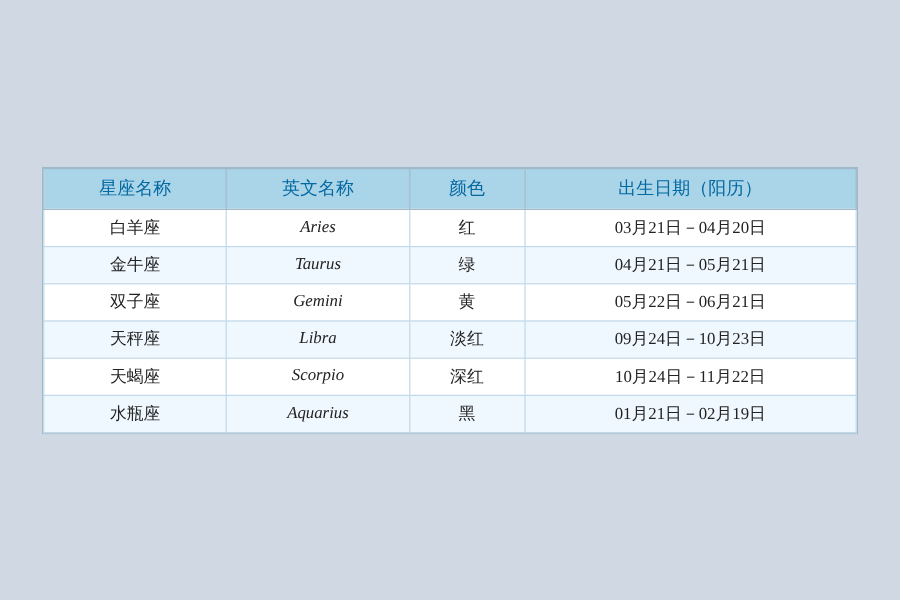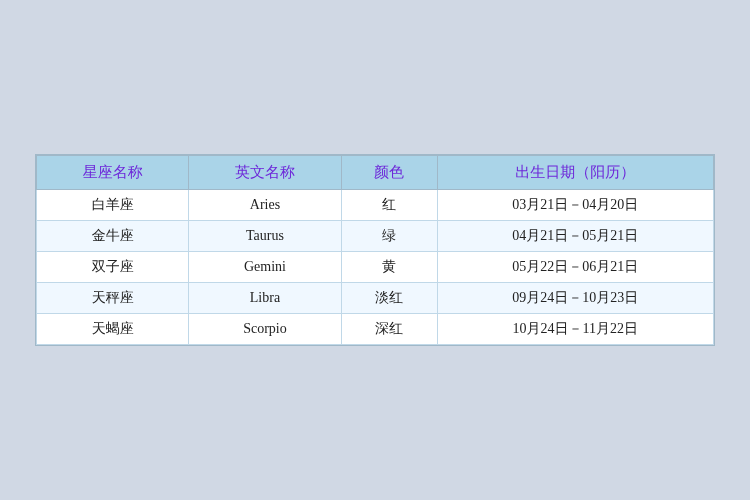--- a/index.html
+++ b/index.html
@@ -33,21 +33,21 @@
     thead tr {
       background-color: #aad4e8;
     }
 
     thead th {
       border: 1px solid #a0b8c8;
       padding: 7px 10px;
       text-align: center;
       font-weight: normal;
       font-size: 15px;
-      color: #6d28d9;
+      color: #0369a1;
     }
 
     tbody tr {
       background-color: #fff;
     }
 
     tbody tr:nth-child(even) {
       background-color: #f0f8ff;
     }
 
@@ -57,20 +57,21 @@
       text-align: center;
       color: #222;
       font-size: 14px;
     }
 
     tbody td:nth-child(1) {
       font-size: 14px;
     }
 
     tbody td:nth-child(2) {
+      font-style: italic;
     }
   </style>
 </head>
 <body>
 
 <div class="table-wrapper">
   <table>
     <thead>
       <tr>
         <th>星座名称</th>
@@ -103,15 +104,21 @@
           <td>Libra</td>
           <td>淡红</td>
           <td>09月24日－10月23日</td>
         </tr>
         <tr>
           <td>天蝎座</td>
           <td>Scorpio</td>
           <td>深红</td>
           <td>10月24日－11月22日</td>
         </tr>
+        <tr>
+          <td>水瓶座</td>
+          <td>Aquarius</td>
+          <td>黑</td>
+          <td>01月21日－02月19日</td>
+        </tr>
       </tbody>
   </table>
 </div>
 
 </body></html>

